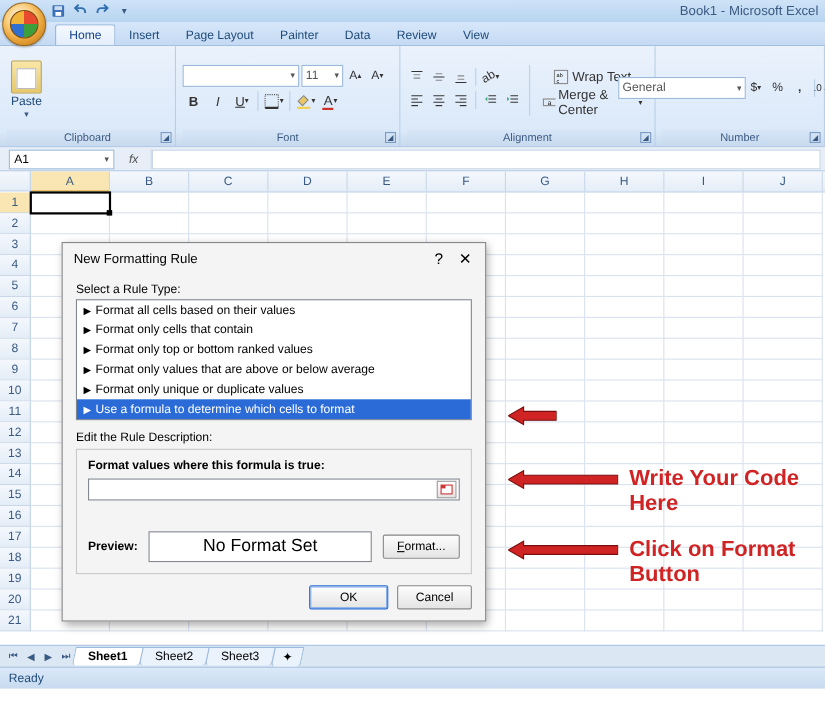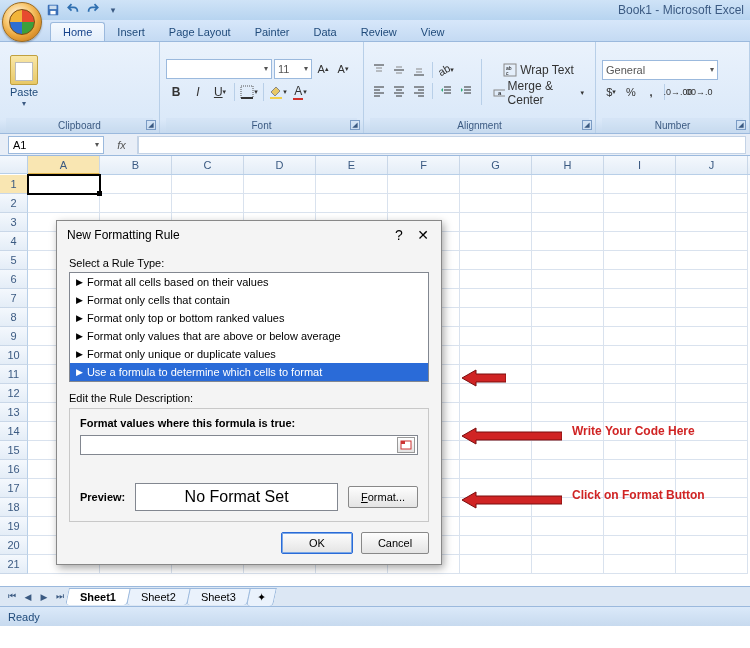--- a/index.html
+++ b/index.html
@@ -87,21 +87,21 @@
 .formula-field .refbtn{margin-left:auto;width:18px;height:16px;border:1px solid #999;background:linear-gradient(#fff,#e4e4e4);display:flex;align-items:center;justify-content:center;}
 .preview-row{display:flex;align-items:center;gap:10px;margin-top:28px;}
 .preview-box{flex:1;height:28px;border:1px solid #828790;background:#fff;display:flex;align-items:center;justify-content:center;font-size:16px;}
 .dlg-btn{height:22px;padding:0 12px;background:linear-gradient(#fdfdfd,#e4e4e4);border:1px solid #888;border-radius:2px;font-size:11px;}
 .dlg-btn.primary{border:1px solid #2a6bd8; box-shadow:0 0 0 1px #7aa7e6 inset;}
 .dlg-buttons{display:flex;justify-content:flex-end;gap:8px;margin-top:10px;}
 
 
 .arrow { position:absolute; z-index:60; display:flex; align-items:center;}
 .arrow svg{display:block;}
-.annot { position:absolute; z-index:60; color:#d02424; font-weight:bold; font-size:12px;}
+.annot { position:absolute; z-index:60; color:#d02424; font-weight:bold; font-size:20px;}
 </style>
 </head>
 <body>
 
 <div class="titlebar">
   <span>Book1 - Microsoft Excel</span>
 </div>
 <div class="office-btn">
     <div class="office-inner"></div>
   </div>
@@ -294,21 +294,21 @@
             <span style="margin-left:3px;">Merge &amp; Center</span>
             <span style="font-size:7px;margin-left:2px;">▾</span>
           </div>
       </div>
     </div>
     <div class="group-label">Alignment</div>
     <div class="dialoglauncher">◢</div>
   </div>
 
   <div class="group" style="flex:1;min-width:130px;">
-    <div style="flex:1;display:flex;flex-direction:column;justify-content:center;">
+    <div style="flex:1;display:flex;flex-direction:row;justify-content:center;">
       <div class="font-row">
           <div class="combo" style="width:116px;">
             <span>General</span>
             <span class="caret">▾</span>
           </div>
         </div>
       <div class="font-row">
         <div class="btn small">$<span style="font-size:7px;">▾</span></div>
         <div class="btn small">%</div>
         <div class="btn small">

